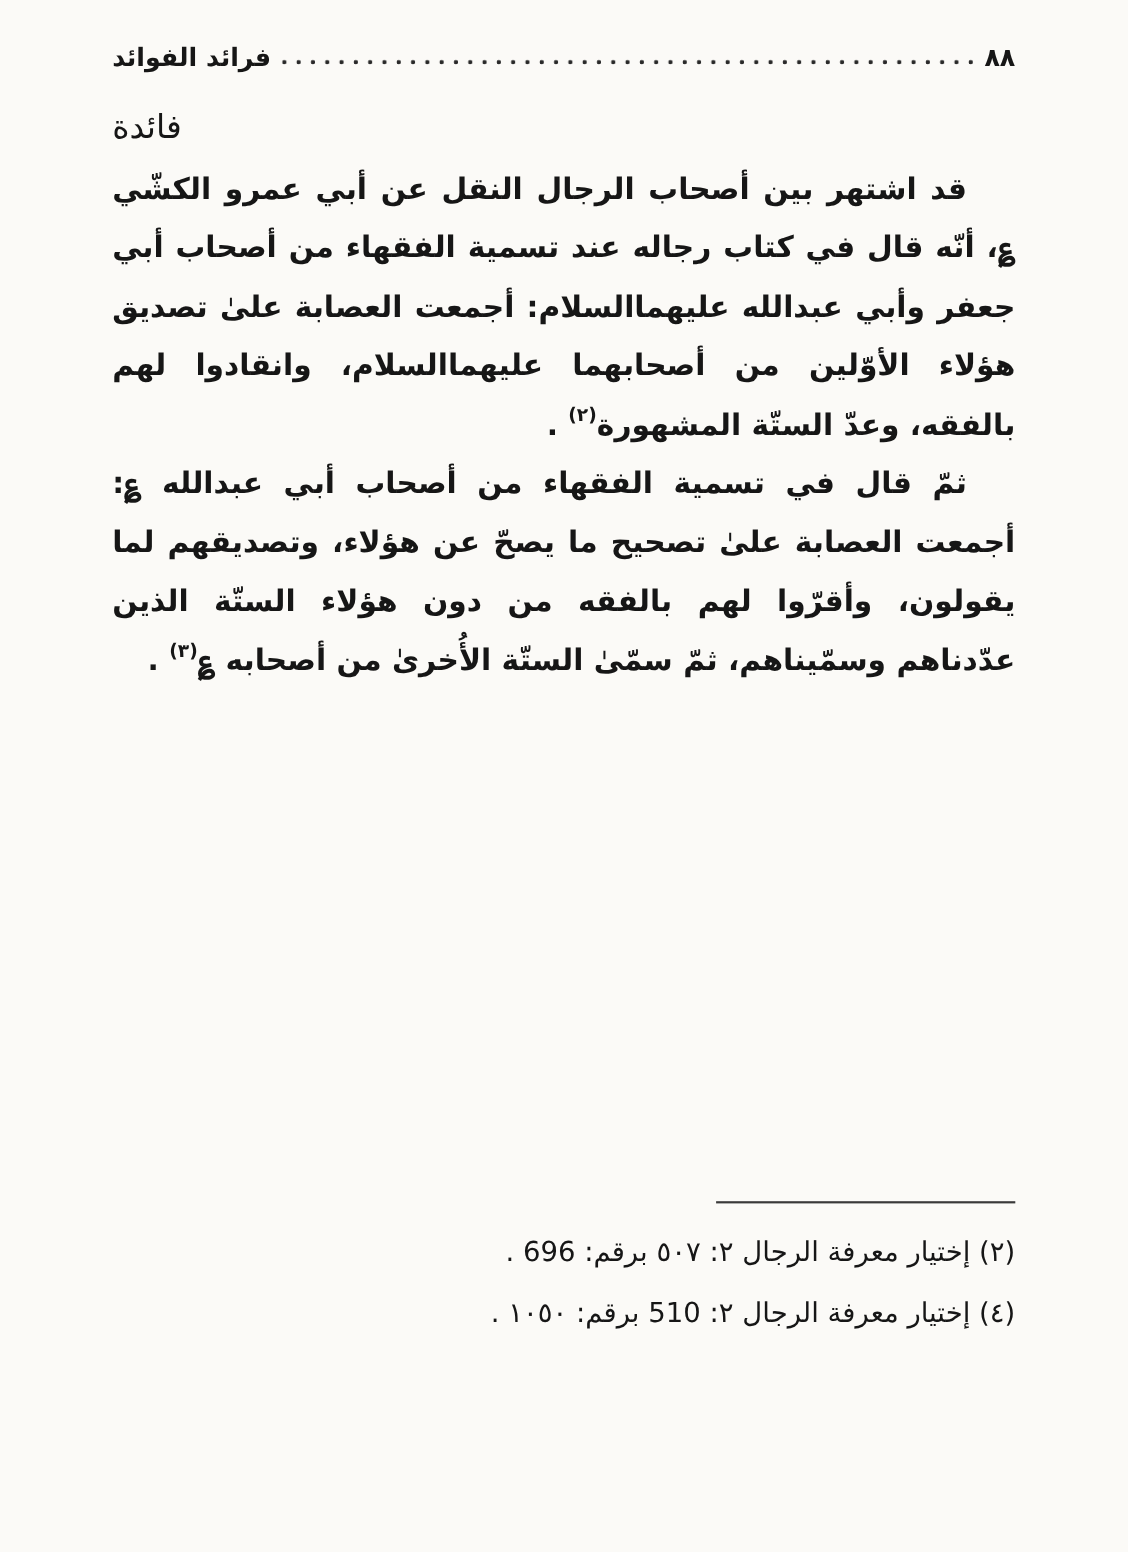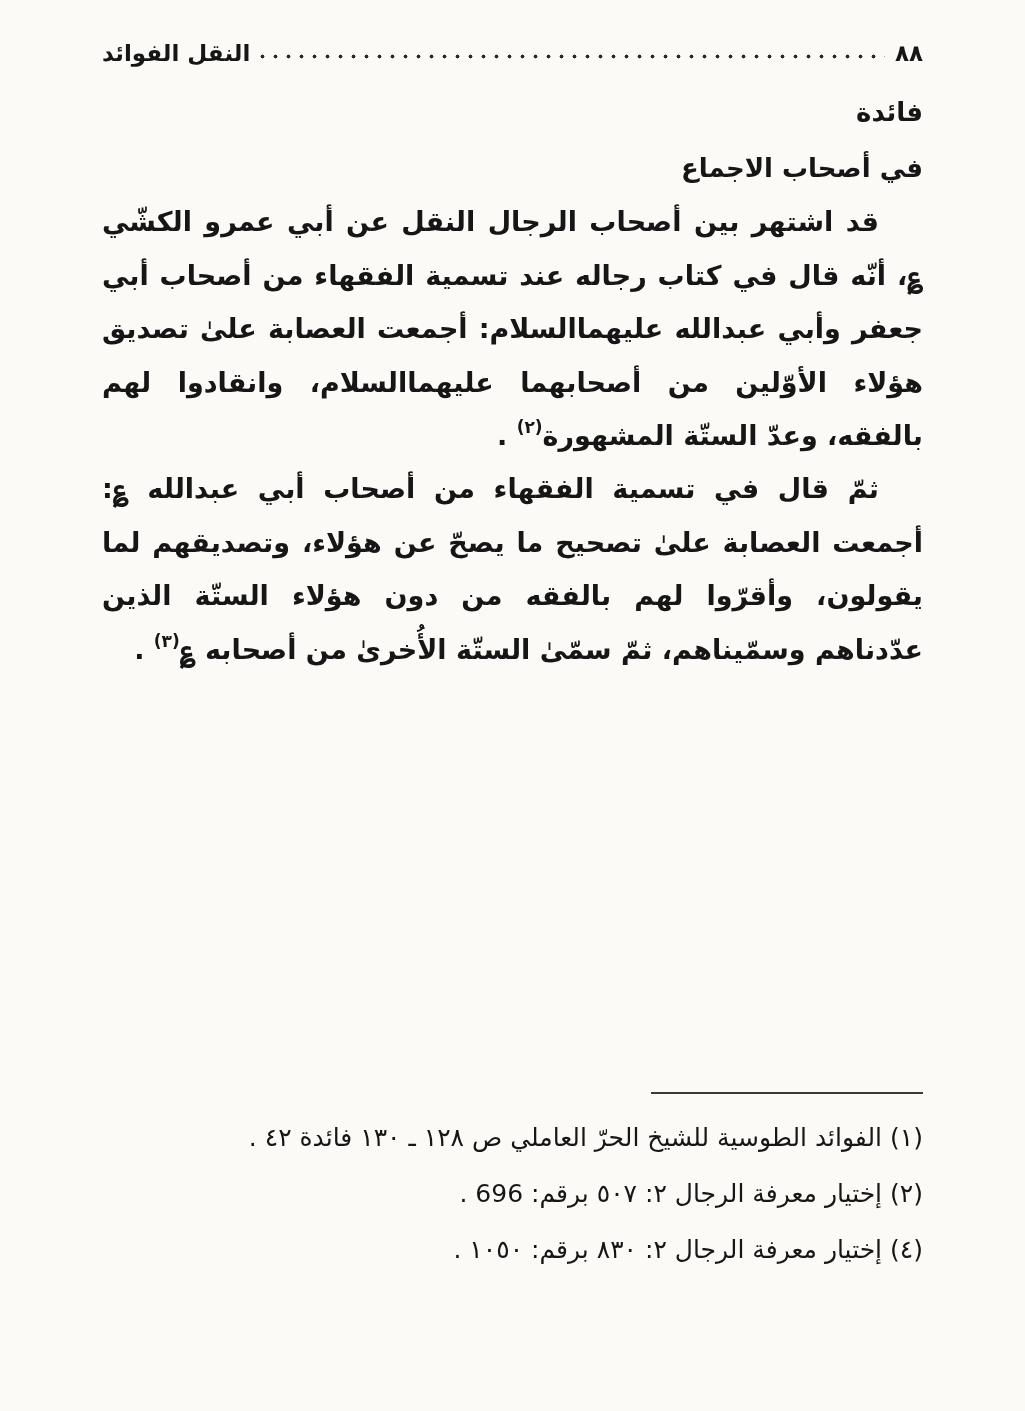--- a/index.html
+++ b/index.html
@@ -48,23 +48,23 @@
     text-align: justify;
   }
   .para {
     margin: 0;
   }
   .para.indent {
     text-indent: 44px;
     font-weight: bold;
   }
   .heading {
-    text-align: right;
-    font-size: 26px;
-    font-weight: bold;
+    text-align: left;
+    font-size: 30px;
+    font-weight: normal;
     margin: 14px 0 6px 0;
     line-height: 1.6;
   }
   sup.fnref {
     font-size: 17px;
     line-height: 0;
     position: relative;
     top: -2px;
   }
 
@@ -91,40 +91,38 @@
   }
 </style>
 </head>
 <body>
 
 <div class="page">
 
   <header class="page-header">
     <span class="page-number">٨٨</span>
     <span class="dot-leader"></span>
-    <span class="book-title">النقل الفوائد</span>
+    <span class="book-title">فرائد الفوائد</span>
   </header>
 
   <main class="body-text">
 
 
     <h2 class="heading">فائدة</h2>
-    <h2 class="heading">في أصحاب الاجماع</h2>
 
     <p class="para indent"><span>قد اشتهر بين أصحاب الرجال النقل عن أبي عمرو الكشّي ؏، أنّه قال في كتاب رجاله عند تسمية الفقهاء من أصحاب أبي جعفر وأبي عبدالله عليهماالسلام: أجمعت العصابة علىٰ تصديق هؤلاء الأوّلين من أصحابهما عليهماالسلام، وانقادوا لهم بالفقه، وعدّ الستّة المشهورة</span><sup class="fnref">(٢)</sup><span> .</span></p>
 
     <p class="para indent"><span>ثمّ قال في تسمية الفقهاء من أصحاب أبي عبدالله ؏: أجمعت العصابة علىٰ تصحيح ما يصحّ عن هؤلاء، وتصديقهم لما يقولون، وأقرّوا لهم بالفقه من دون هؤلاء الستّة الذين عدّدناهم وسمّيناهم، ثمّ سمّىٰ الستّة الأُخرىٰ من أصحابه ؏</span><sup class="fnref">(٣)</sup><span> .</span></p>
 
 
   </main>
 
   <footer class="footnotes">
     <div class="footnote-rule"></div>
 
-    <div class="footnote"><span class="fn-marker">(١)</span> <span class="fn-text">الفوائد الطوسية للشيخ الحرّ العاملي ص ١٢٨ ـ ١٣٠ فائدة ٤٢ .</span></div>
 
     <div class="footnote"><span class="fn-marker">(٢)</span> <span class="fn-text">إختيار معرفة الرجال ٢: ٥٠٧ برقم: 696 .</span></div>
 
 
-    <div class="footnote"><span class="fn-marker">(٤)</span> <span class="fn-text">إختيار معرفة الرجال ٢: ٨٣٠ برقم: ١٠٥٠ .</span></div>
+    <div class="footnote"><span class="fn-marker">(٤)</span> <span class="fn-text">إختيار معرفة الرجال ٢: 510 برقم: ١٠٥٠ .</span></div>
   </footer>
 
 </div>
 
 </body></html>

